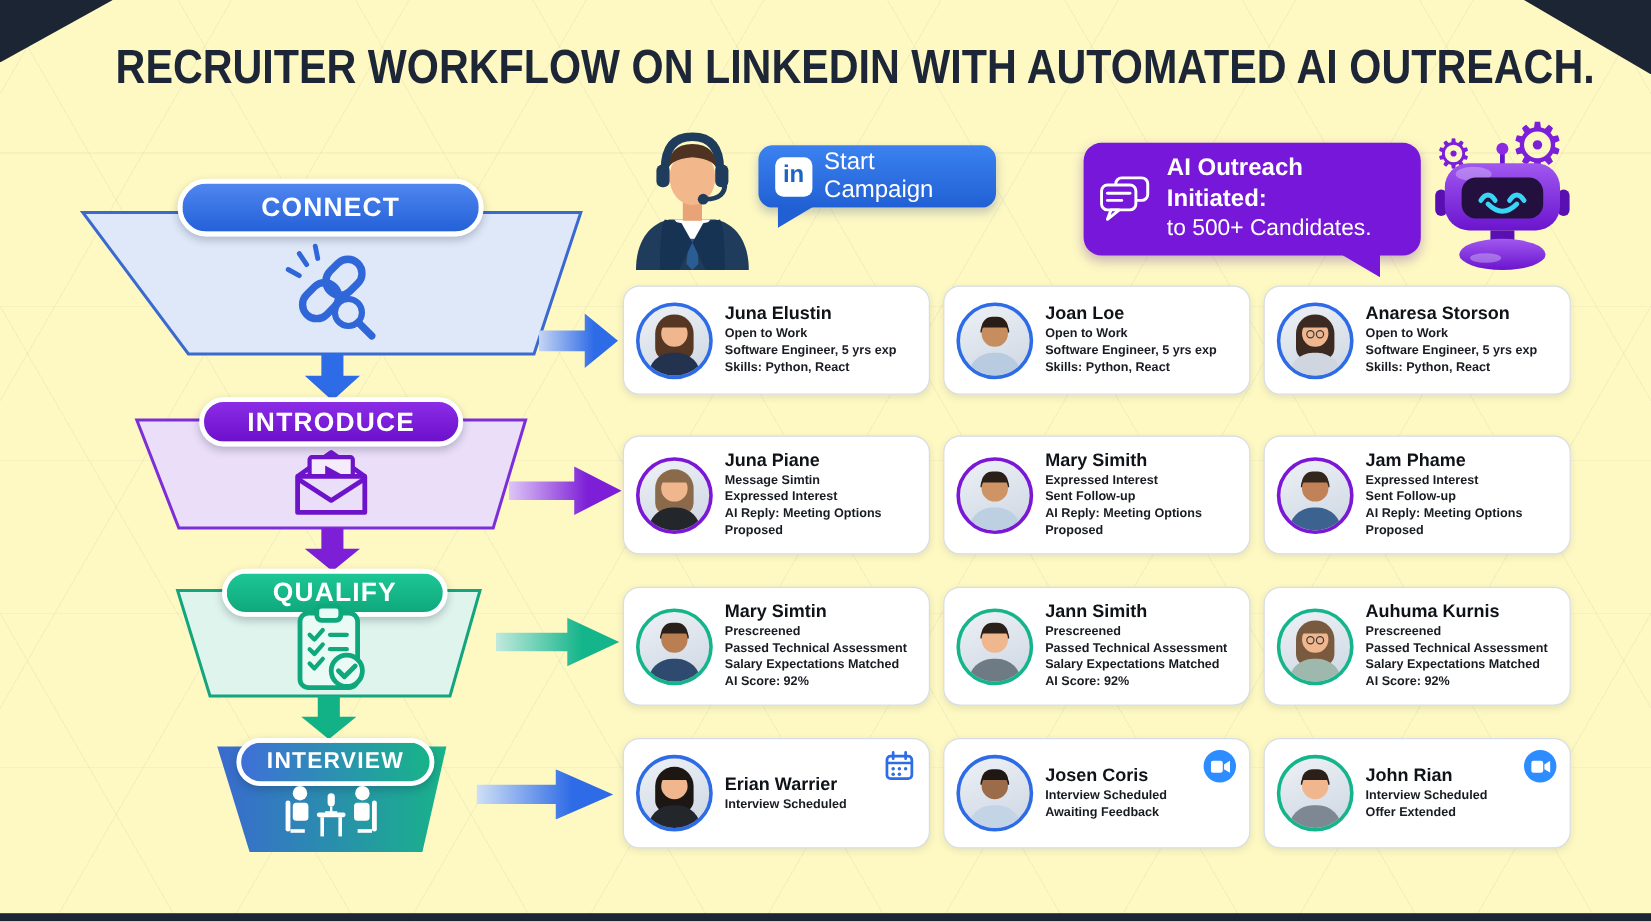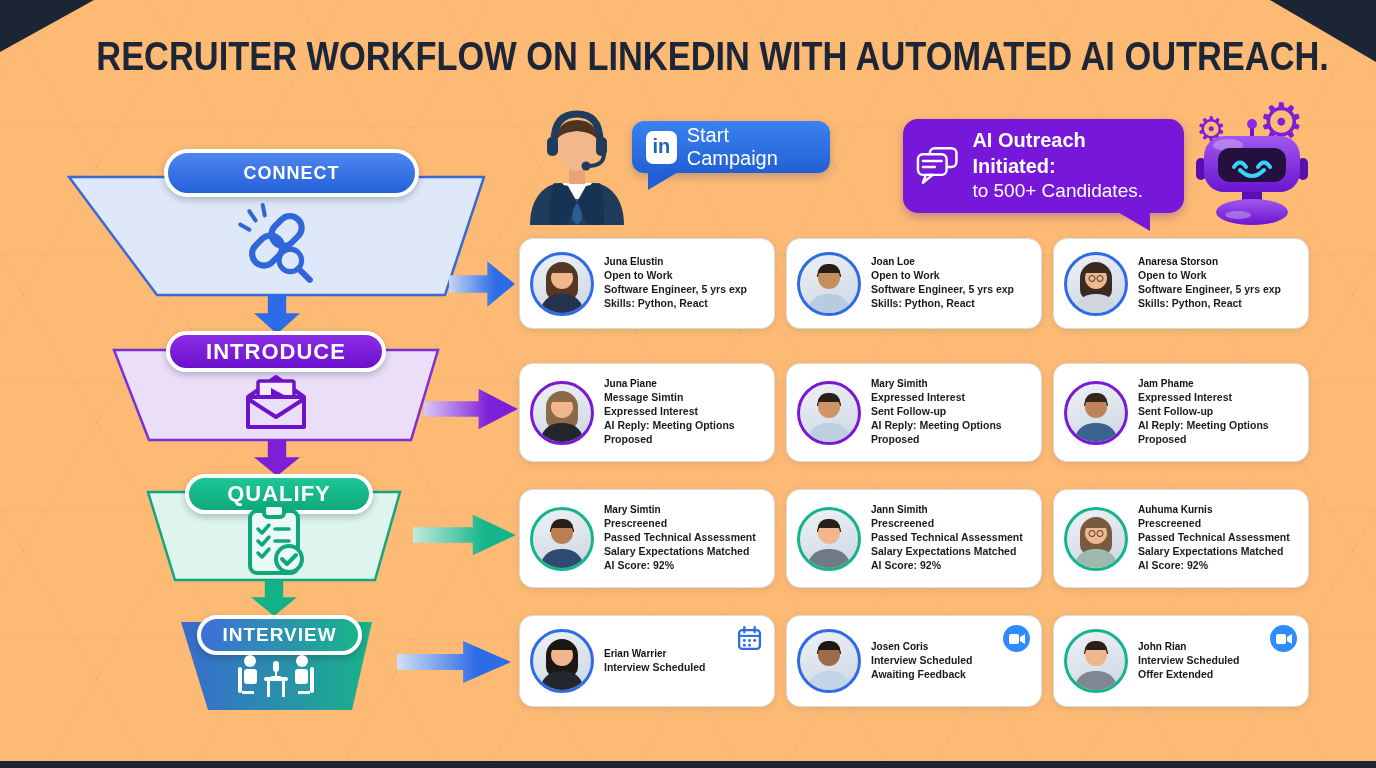--- a/index.html
+++ b/index.html
@@ -1,18 +1,18 @@
 <!DOCTYPE html>
 <html><head>
 <meta charset="utf-8">
 <style>
   html,body{margin:0;padding:0;background:#dfe4ea;}
   #canvas{
     position:relative;width:1376px;height:768px;overflow:hidden;
-    background:#fdba74;font-family:"Liberation Sans",sans-serif;
+    background:#fef9c3;font-family:"Liberation Sans",sans-serif;
   }
   
   #canvas::before{
     content:"";position:absolute;inset:0;pointer-events:none;
     background-image:
       repeating-linear-gradient(60deg, rgba(50,70,100,.05) 0 1px, transparent 1px 128px),
       repeating-linear-gradient(-60deg, rgba(50,70,100,.05) 0 1px, transparent 1px 128px),
       repeating-linear-gradient(0deg, rgba(50,70,100,.04) 0 1px, transparent 1px 128px);
   }
   .corner{position:absolute;background:#1c2534;z-index:5;}
@@ -63,21 +63,21 @@
   .gear.g1{left:1196px;top:112px;font-size:34px;}
   .gear.g2{left:1258px;top:96px;font-size:52px;}
 
   
   .stage-svg{position:absolute;}
   .pill{
     position:absolute;display:flex;align-items:center;justify-content:center;
     color:#fff;font-weight:700;border:4px solid #fff;border-radius:40px;
     box-shadow:0 3px 7px rgba(20,30,60,.25);z-index:2;letter-spacing:1px;
   }
-  .pill1{left:164px;top:149px;width:247px;height:40px;font-size:18px;background:linear-gradient(180deg,#4f86f0,#2461d8);}
+  .pill1{left:148px;top:149px;width:247px;height:40px;font-size:22px;background:linear-gradient(180deg,#4f86f0,#2461d8);}
   .pill2{left:166px;top:331px;width:212px;height:33px;font-size:22px;background:linear-gradient(180deg,#8c2de6,#6c10cc);}
   .pill3{left:185px;top:474px;width:180px;height:32px;font-size:22px;background:linear-gradient(180deg,#1dc795,#0fa87c);}
   .pill4{left:197px;top:615px;width:157px;height:32px;font-size:19px;background:linear-gradient(90deg,#3f6fd8,#18b389);}
 
   .stage-icon{position:absolute;z-index:2;}
 
   .darr{position:absolute;clip-path:polygon(30% 0,70% 0,70% 48%,100% 48%,50% 100%,0 48%,30% 48%);z-index:1;}
   .d1{left:254px;top:294px;width:46px;height:40px;background:#2e6be6;}
   .d2{left:254px;top:440px;width:46px;height:36px;background:#7d1fd6;}
   .d3{left:251px;top:580px;width:46px;height:36px;background:#12b286;}
@@ -91,21 +91,21 @@
   
   .rowcards{position:absolute;left:519px;display:flex;gap:11px;}
   .row1{top:238px;} .row2{top:363px;} .row3{top:489px;} .row4{top:615px;}
   .card{
     width:256px;background:#fff;border:1px solid #d7dde7;border-radius:14px;
     box-shadow:0 2px 6px rgba(30,40,60,.1);display:flex;align-items:center;
     padding:8px 10px;box-sizing:border-box;gap:10px;position:relative;cursor:pointer;
   }
   .h1{height:91px;} .h2{height:99px;} .h3{height:99px;} .h4{height:92px;}
   .info{min-width:0;}
-  .cname{font-size:10px;font-weight:700;color:#0f1318;margin-bottom:2px;}
+  .cname{font-size:15px;font-weight:700;color:#0f1318;margin-bottom:2px;}
   .cline{font-size:10.5px;font-weight:700;color:#181c22;line-height:1.32;}
 
   .avatar{
     flex:0 0 auto;width:58px;height:58px;border-radius:50%;position:relative;overflow:hidden;
     border:3px solid var(--ring,#2e6be6);
     background:linear-gradient(160deg,#eef1f6,#ccd6e2);
   }
   .p-hair{position:absolute;left:50%;transform:translateX(-50%);background:var(--hair,#333);z-index:1;}
   .avatar.m .p-hair{top:10px;width:24px;height:12px;border-radius:12px 12px 0 0;}
   .avatar.f .p-hair{top:7px;width:32px;height:38px;border-radius:16px 16px 10px 10px;}

